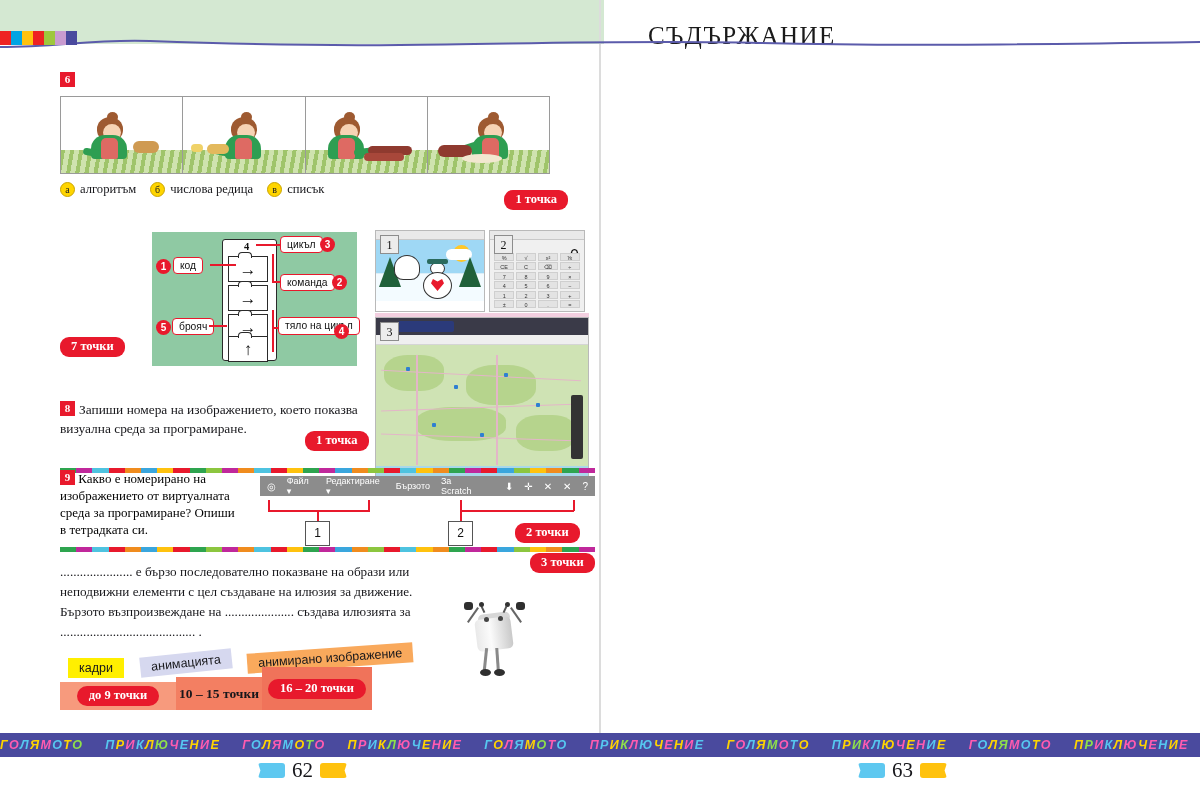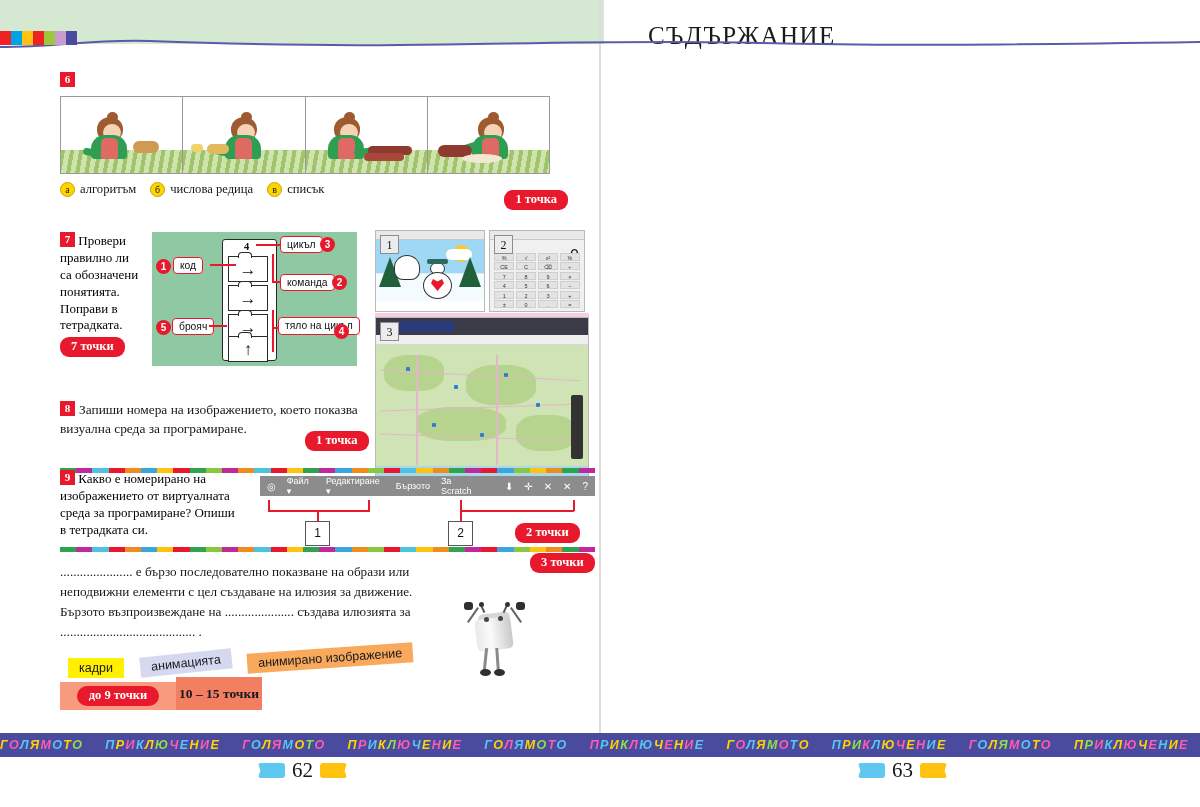--- a/index.html
+++ b/index.html
@@ -342,24 +342,20 @@
         <span class="opt-circle">в</span>
         <span>списък</span>
       </div>
     </div>
     <div class="pts-wrap">
       <span class="pts">1 точка</span>
     </div>
   </div>
 
   <div id="task7">
-    <div class="t7-text">
-      <span class="num-badge">7</span>
-      <span>Провери правилно ли са обозначени понятията. Поправи в тетрадката.</span>
-    </div>
 
     <div class="t7-box">
       <div class="loop-outer"></div>
       <div class="cnt4">4</div>
 
       <div class="blk notch" style="top:24px;">
           <span class="arw">→</span>
         </div>
       <div class="blk notch" style="top:53px;">
           <span class="arw">→</span>
@@ -560,20 +556,23 @@
     <div class="foot" style="left:32px;top:71px;"></div>
   </div>
 
   <div class="score-bar">
     <div class="sc-seg sc2">
       <span class="sc-pill">до 9 точки</span>
     </div>
     <div class="sc-seg sc3">
       <span class="sc-plain">10 – 15 точки</span>
     </div>
+    <div class="sc-seg sc4">
+      <span class="sc-pill">16 – 20 точки</span>
+    </div>
   </div>
 </div>
 
 <div class="page page-right">
   
 </div>
 
 <div class="banner" id="banner">
     <span class="bw"><span style="color: rgb(255, 212, 0);">Г</span><span style="color: rgb(255, 91, 176);">О</span><span style="color: rgb(86, 199, 240);">Л</span><span style="color: rgb(255, 212, 0);">Я</span><span style="color: rgb(255, 91, 176);">М</span><span style="color: rgb(86, 199, 240);">О</span><span style="color: rgb(255, 212, 0);">Т</span><span style="color: rgb(143, 224, 74);">О</span></span>
     <span class="bw"><span style="color: rgb(86, 199, 240);">П</span><span style="color: rgb(255, 212, 0);">Р</span><span style="color: rgb(255, 91, 176);">И</span><span style="color: rgb(86, 199, 240);">К</span><span style="color: rgb(255, 212, 0);">Л</span><span style="color: rgb(143, 224, 74);">Ю</span><span style="color: rgb(255, 91, 176);">Ч</span><span style="color: rgb(86, 199, 240);">Е</span><span style="color: rgb(255, 212, 0);">Н</span><span style="color: rgb(255, 91, 176);">И</span><span style="color: rgb(255, 212, 0);">Е</span></span>

